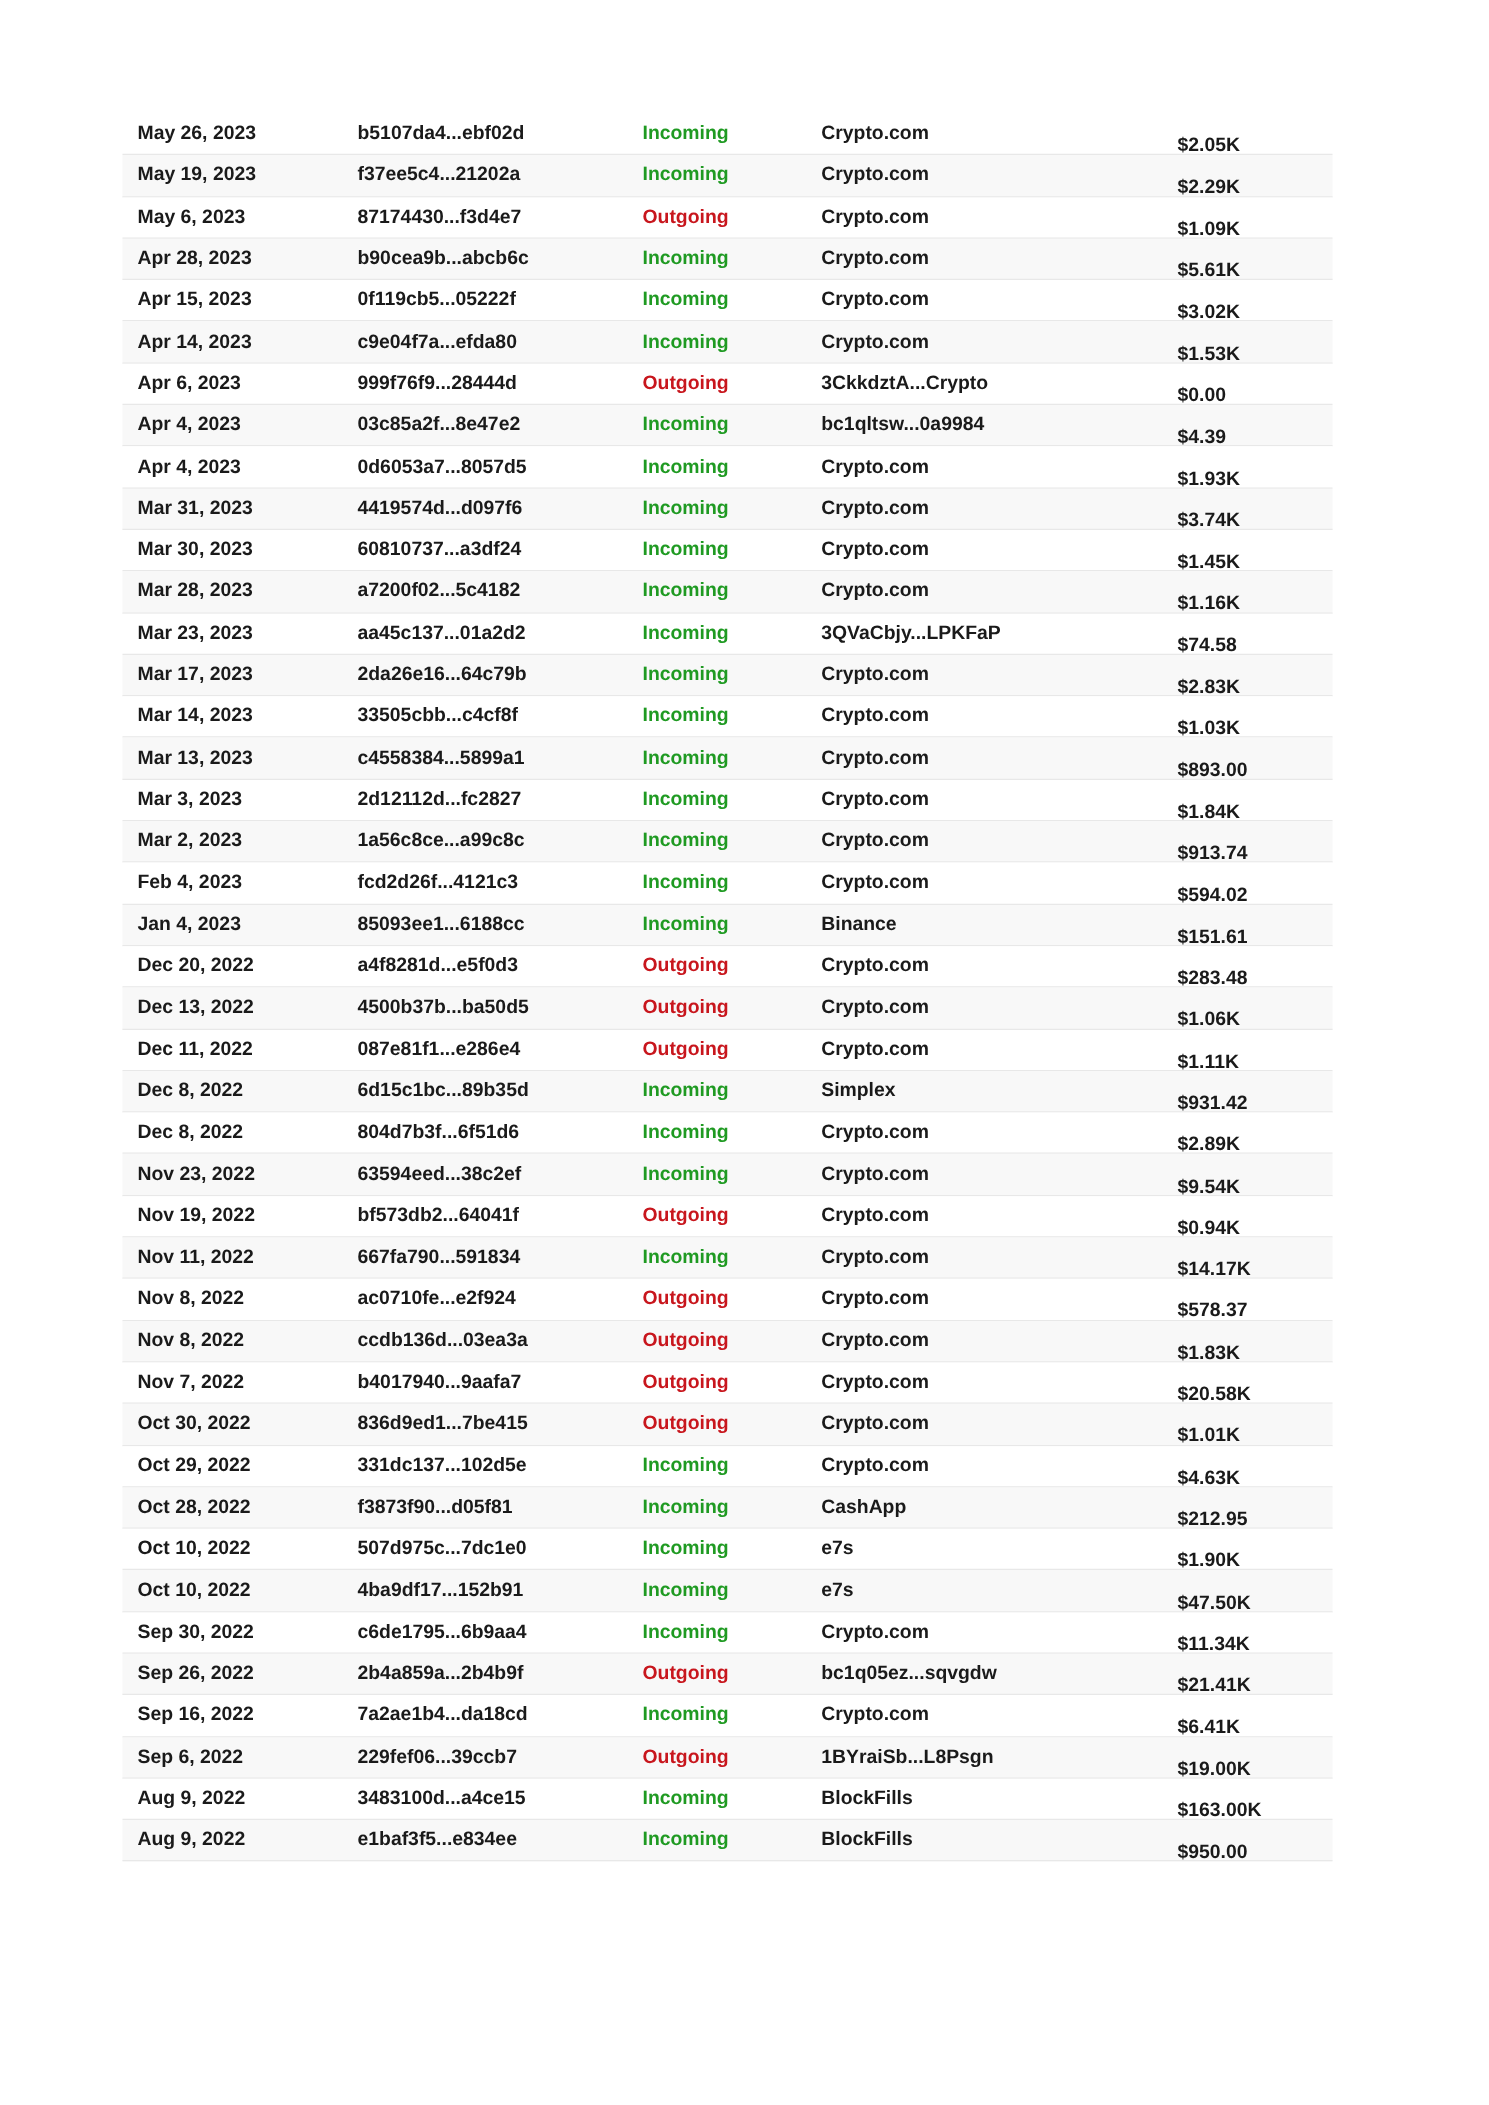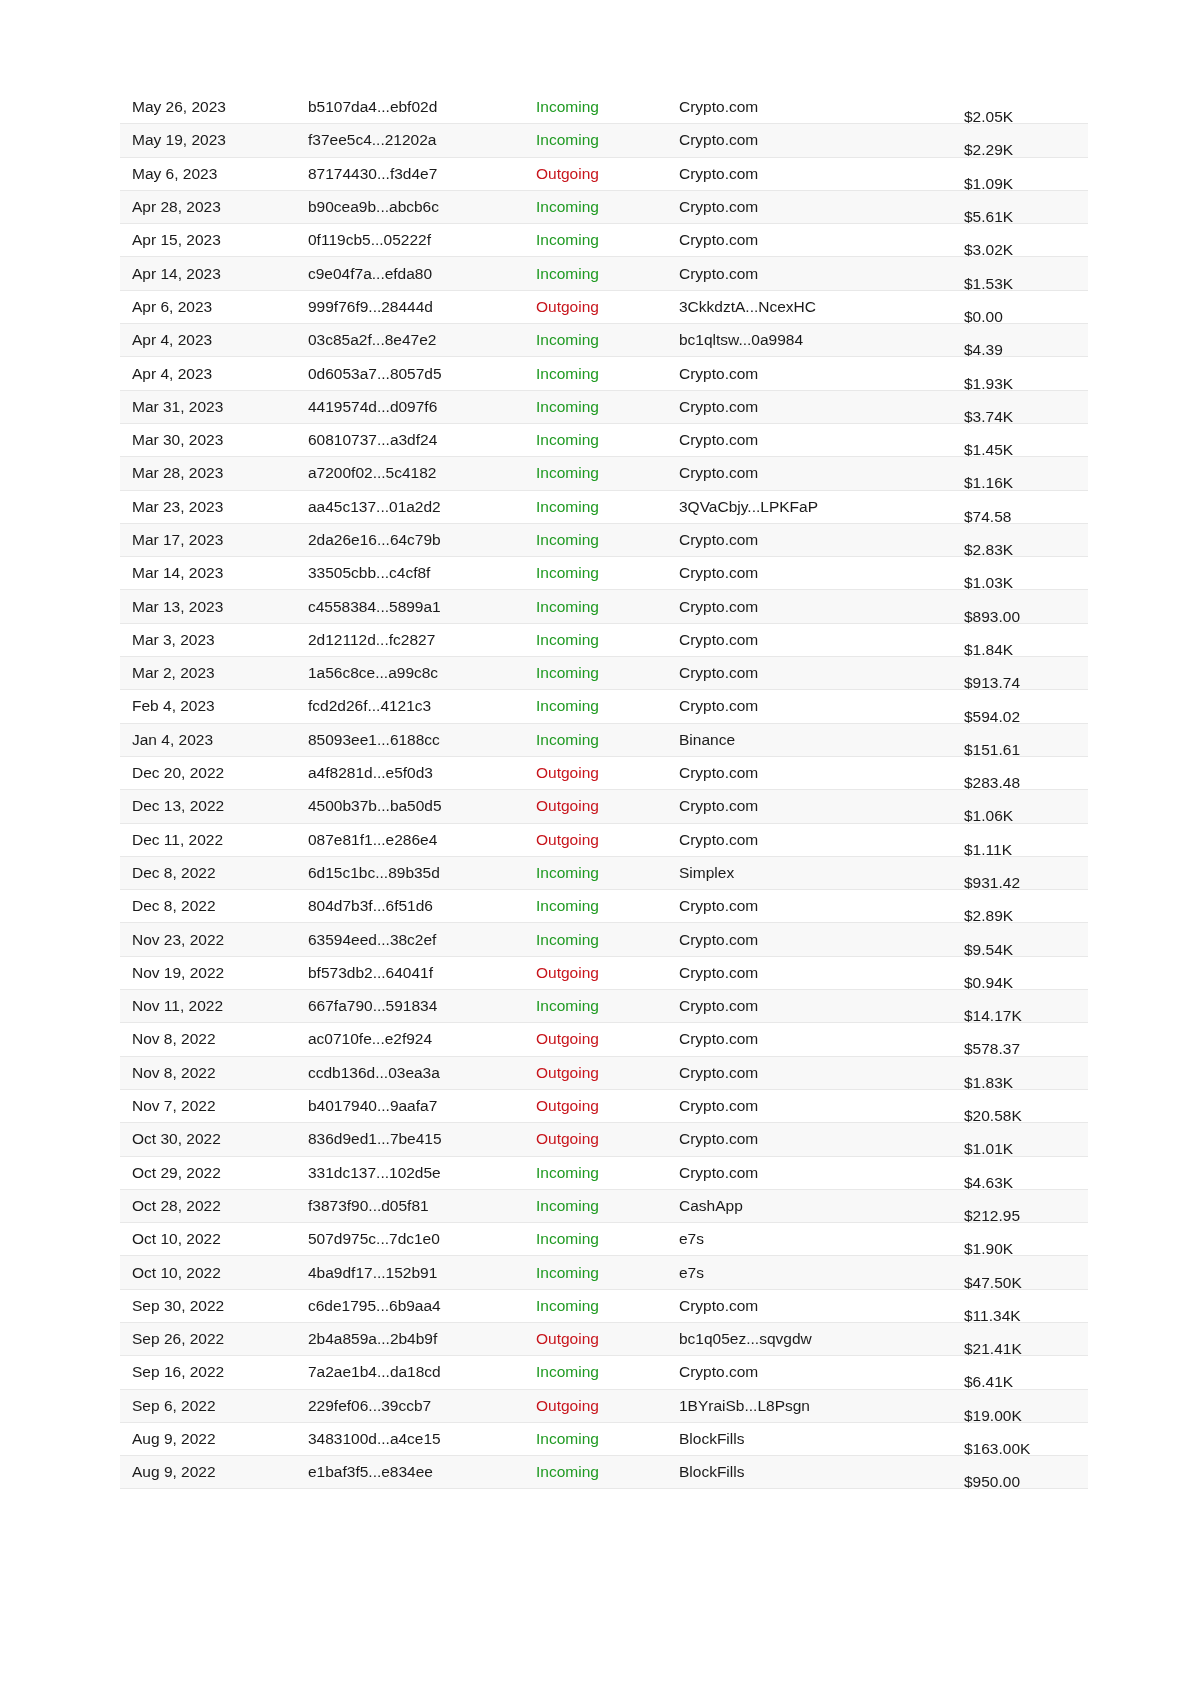--- a/index.html
+++ b/index.html
@@ -10,23 +10,24 @@
     body {
       width: 1191px;
       height: 1684px;
       position: relative;
       font-family: "Liberation Sans", sans-serif;
       color: #1a1a1a;
       overflow: hidden;
     }
     .table {
       position: absolute;
-      left: 120px;
+      left: 98px;
       top: 91px;
       width: 968px;
+      font-weight: bold;
     }
     .row {
       display: flex;
       align-items: center;
       height: 33.3px;
       border-bottom: 1px solid #e8e8e8;
       box-sizing: border-box;
       font-size: 15.5px;
     }
     .row:nth-child(even) {
@@ -95,21 +96,21 @@
     <span class="cell c-hash">c9e04f7a...efda80</span>
     <span class="cell c-dir dir-in" style="color: rgb(31, 154, 34);">Incoming</span>
     <span class="cell c-cp">Crypto.com</span>
     <span class="cell c-amt">$1.53K</span>
   </div>
 
   <div class="row">
     <span class="cell c-date">Apr 6, 2023</span>
     <span class="cell c-hash">999f76f9...28444d</span>
     <span class="cell c-dir dir-out" style="color: rgb(200, 22, 29);">Outgoing</span>
-    <span class="cell c-cp">3CkkdztA...NcexHC</span>
+    <span class="cell c-cp">3CkkdztA...Crypto</span>
     <span class="cell c-amt">$0.00</span>
   </div>
 
   <div class="row">
     <span class="cell c-date">Apr 4, 2023</span>
     <span class="cell c-hash">03c85a2f...8e47e2</span>
     <span class="cell c-dir dir-in" style="color: rgb(31, 154, 34);">Incoming</span>
     <span class="cell c-cp">bc1qltsw...0a9984</span>
     <span class="cell c-amt">$4.39</span>
   </div>

